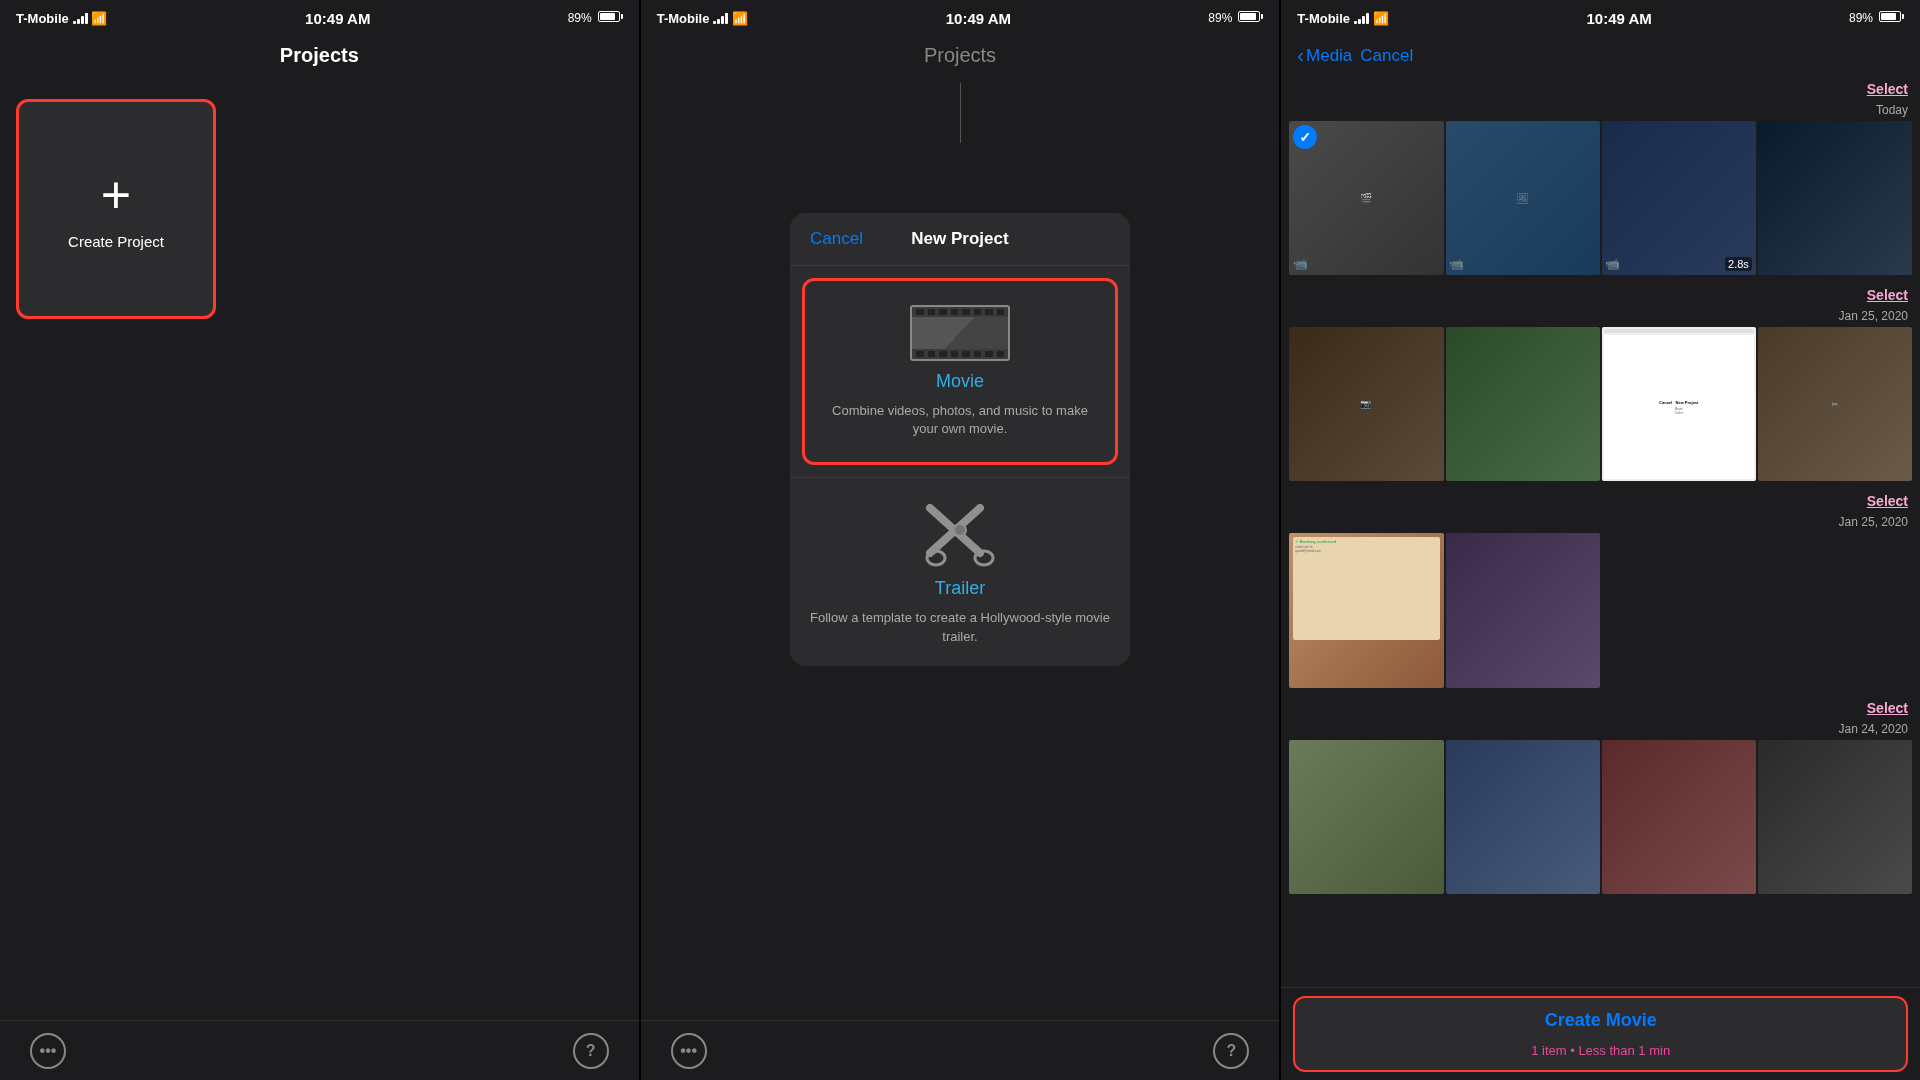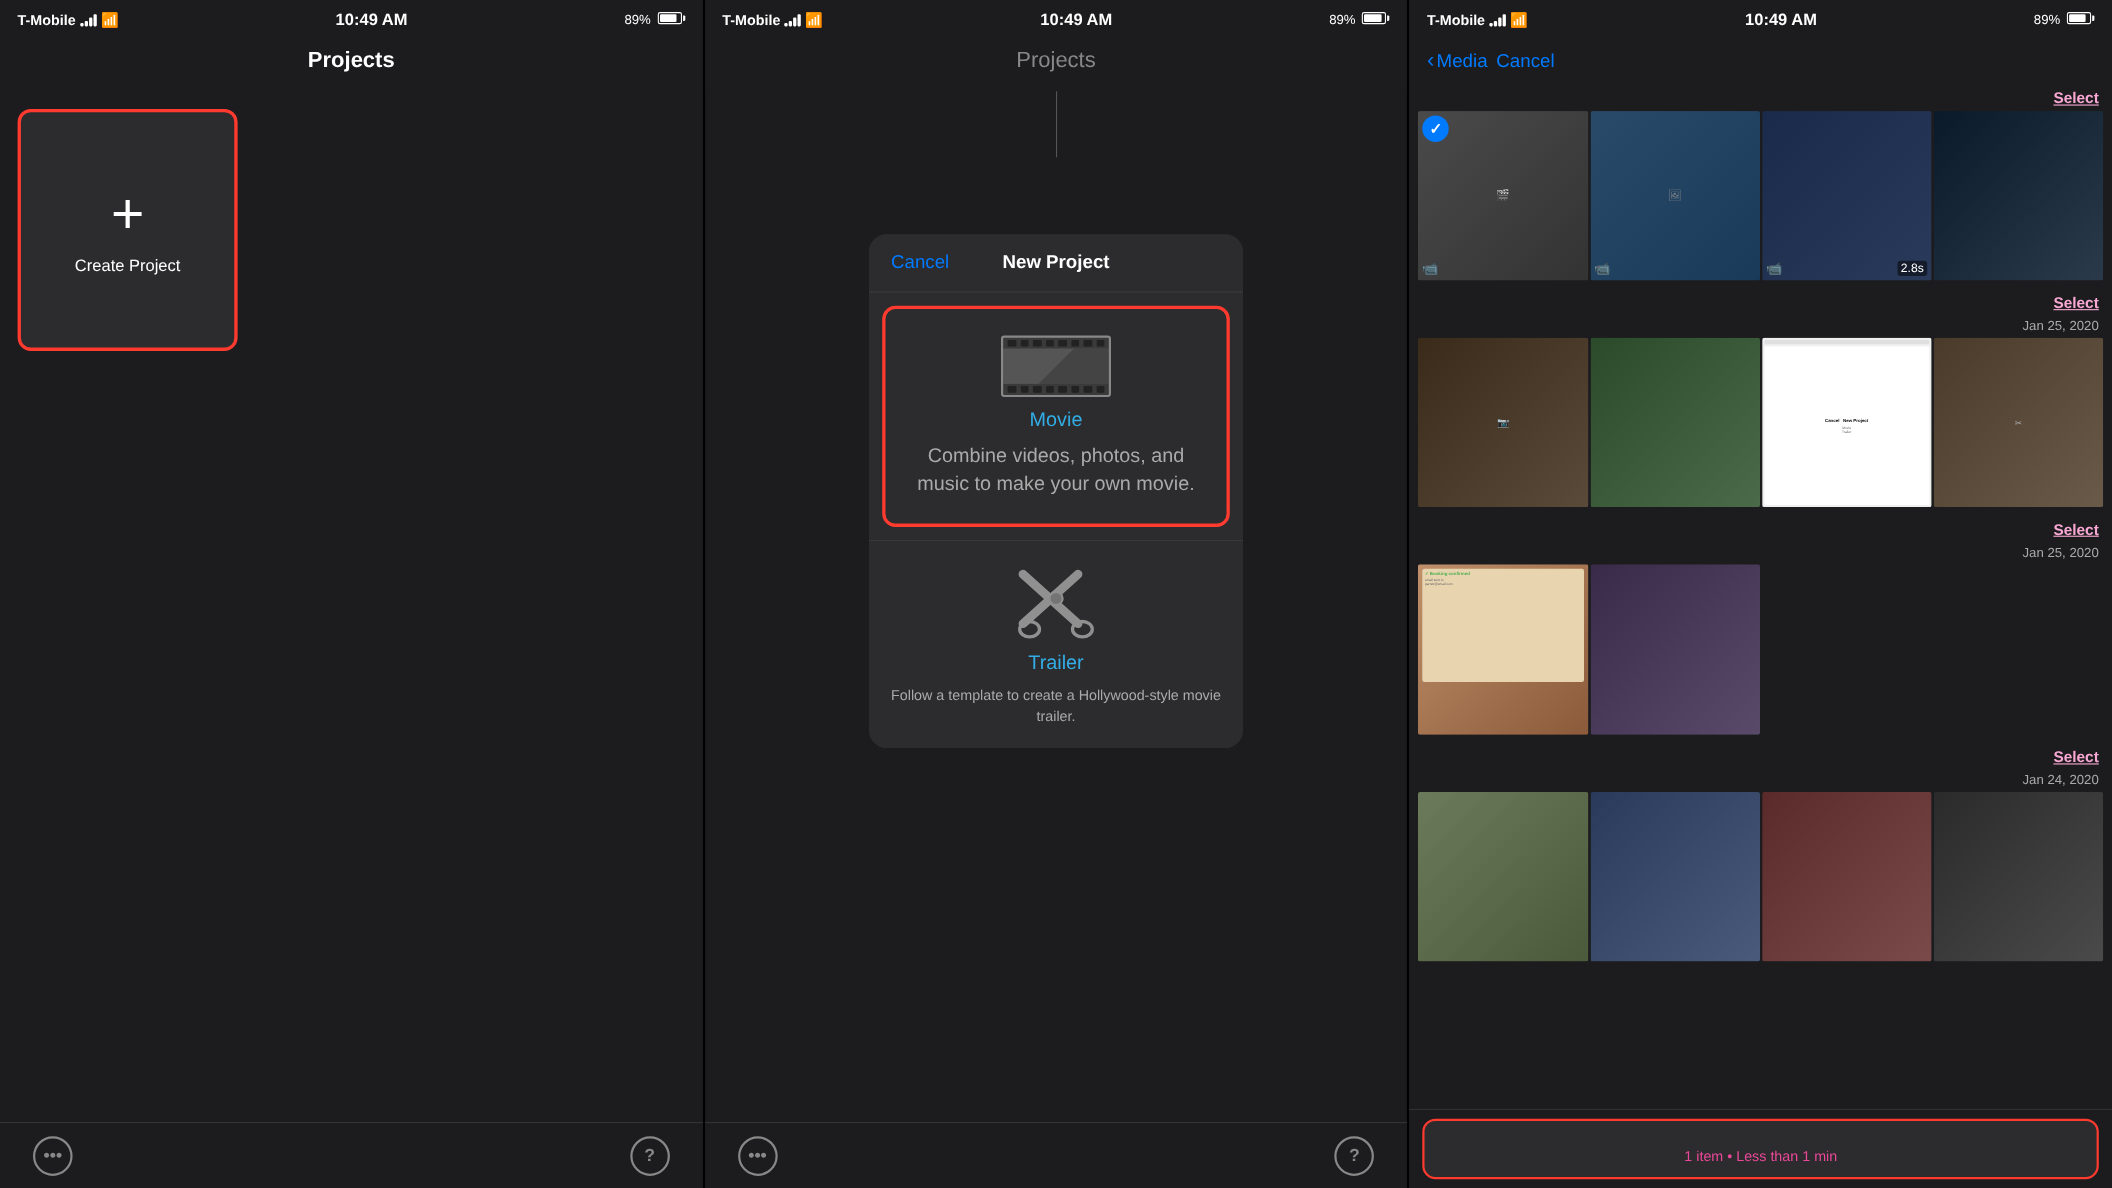--- a/index.html
+++ b/index.html
@@ -208,21 +208,21 @@
       top: 10px; bottom: 10px; left: 0; right: 0;
       background: linear-gradient(135deg, #555 50%, #444 50%);
     }
     .movie-title {
       color: #32ade6;
       font-size: 18px;
       font-weight: 500;
     }
     .movie-desc {
       color: #aaa;
-      font-size: 18px;
+      font-size: 13px;
       text-align: center;
       line-height: 1.4;
     }
     .trailer-option {
       padding: 20px 16px;
       display: flex;
       flex-direction: column;
       align-items: center;
       gap: 10px;
       background: #2c2c2e;
@@ -641,20 +641,21 @@
     <div class="nav-back">
       <span class="nav-back-arrow">‹</span>
       <span>Media</span>
     </div>
     <span class="nav-cancel">Cancel</span>
   </div>
 
   <div class="p3-content">
 
     <div class="section-label">Select</div>
+    <div class="section-date">Today</div>
     <div class="media-grid">
 
       <div class="media-thumb thumb-color-1">
         <div class="media-thumb-inner thumb-color-1" style="background:linear-gradient(135deg,#4a4a4a,#333);">
           <span style="font-size:10px;color:#888;">🎬</span>
         </div>
         <div class="thumb-selected">✓</div>
         <span class="thumb-video-icon">📹</span>
       </div>
 
@@ -741,16 +742,17 @@
       </div>
       <div class="media-thumb" style="background:#3a3a3a;">
         <div style="width:100%;height:100%;background:linear-gradient(135deg,#2a2a2a,#4a4a4a);"></div>
       </div>
     </div>
 
   </div>
 
   <div class="p3-bottom-bar">
     <div class="create-movie-btn">
+      <div class="create-movie-btn-title">Create Movie</div>
       <div class="create-movie-btn-sub">1 item • Less than 1 min</div>
     </div>
   </div>
 </div>
 
 </body></html>

